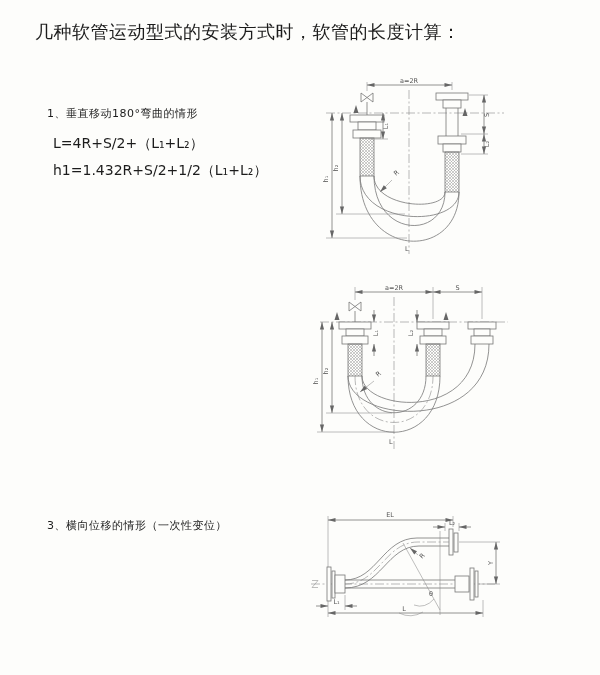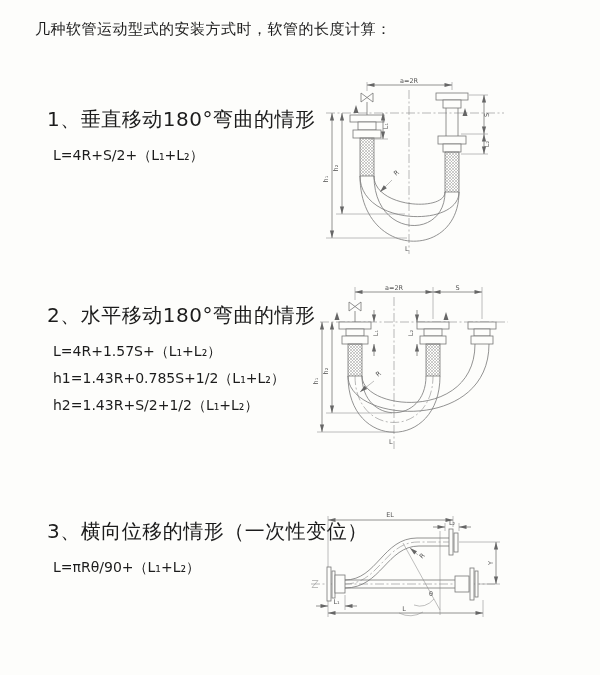--- a/index.html
+++ b/index.html
@@ -2,55 +2,49 @@
 <html><head>
 <meta charset="utf-8">
 <style>
   html,body{margin:0;padding:0;background:#e8e8e8;}
   .page{
     position:relative;width:600px;height:675px;margin:0 auto;
     background:#fdfdfb;color:#1c1c1c;overflow:hidden;
     font-family:"DejaVu Sans","Liberation Sans",sans-serif;
   }
   .doc-title{
-    position:absolute;left:35px;top:20px;font-size:15px;letter-spacing:.5px;
+    position:absolute;left:35px;top:20px;font-size:18px;letter-spacing:.5px;
   }
   .sec{position:absolute;left:47px;}
-  .sec-h{font-size:20px;font-weight:normal;margin:0 0 9px 0;letter-spacing:.5px;}
+  .sec-h{font-size:11px;font-weight:normal;margin:0 0 9px 0;letter-spacing:.5px;}
   .formula{margin-left:6px;font-size:14px;line-height:27px;white-space:pre;}
   svg.diag{position:absolute;}
   .dline{stroke:#777;stroke-width:.8;fill:none;}
   .dthin{stroke:#8a8a8a;stroke-width:.55;fill:none;}
   .cline{stroke:#8a8a8a;stroke-width:.6;fill:none;stroke-dasharray:9 2.5 2 2.5;}
   .fit{fill:#fdfdfb;stroke:#777;stroke-width:.8;}
   .dimtxt{fill:#555;font-size:6.5px;font-family:"DejaVu Sans","Liberation Sans",sans-serif;}
   .mvarrow{fill:#666;}
 </style>
 </head>
 <body>
 
 <div class="page">
 
   <div class="doc-title">几种软管运动型式的安装方式时，软管的长度计算：</div>
 
   <section class="sec" style="top:106px;">
     <h3 class="sec-h">1、垂直移动180°弯曲的情形</h3>
     <div class="formula">L=4R+S/2+（L₁+L₂）</div>
+    <div class="formula">h1=1.432R+S/2+1/2（L₁+L₂）</div>
   </section>
 
-  <section class="sec" style="top:302px;">
-    <h3 class="sec-h">2、水平移动180°弯曲的情形</h3>
-    <div class="formula">L=4R+1.57S+（L₁+L₂）</div>
-    <div class="formula">h1=1.43R+0.785S+1/2（L₁+L₂）</div>
-    <div class="formula">h2=1.43R+S/2+1/2（L₁+L₂）</div>
-  </section>
-
-  <section class="sec" style="top:518px;">
+
+  <section class="sec" style="top:518px;text-align:center;">
     <h3 class="sec-h">3、横向位移的情形（一次性变位）</h3>
-    <div class="formula">L=πRθ/90+（L₁+L₂）</div>
   </section>
 
   <svg class="diag" style="left:312px;top:76px;" width="255" height="184" viewBox="0 0 255 184">
     <defs>
       <marker id="d1a" markerWidth="9" markerHeight="6" refX="8" refY="3" orient="auto-start-reverse" markerUnits="userSpaceOnUse">
         <path d="M0.5,0.9 L8,3 L0.5,5.1 Z" fill="#666"></path>
       </marker>
       <pattern id="d1h" width="3" height="3" patternUnits="userSpaceOnUse">
         <path d="M0,0 L3,3 M3,0 L0,3" stroke="#9a9a9a" stroke-width="0.5"></path>
       </pattern>

